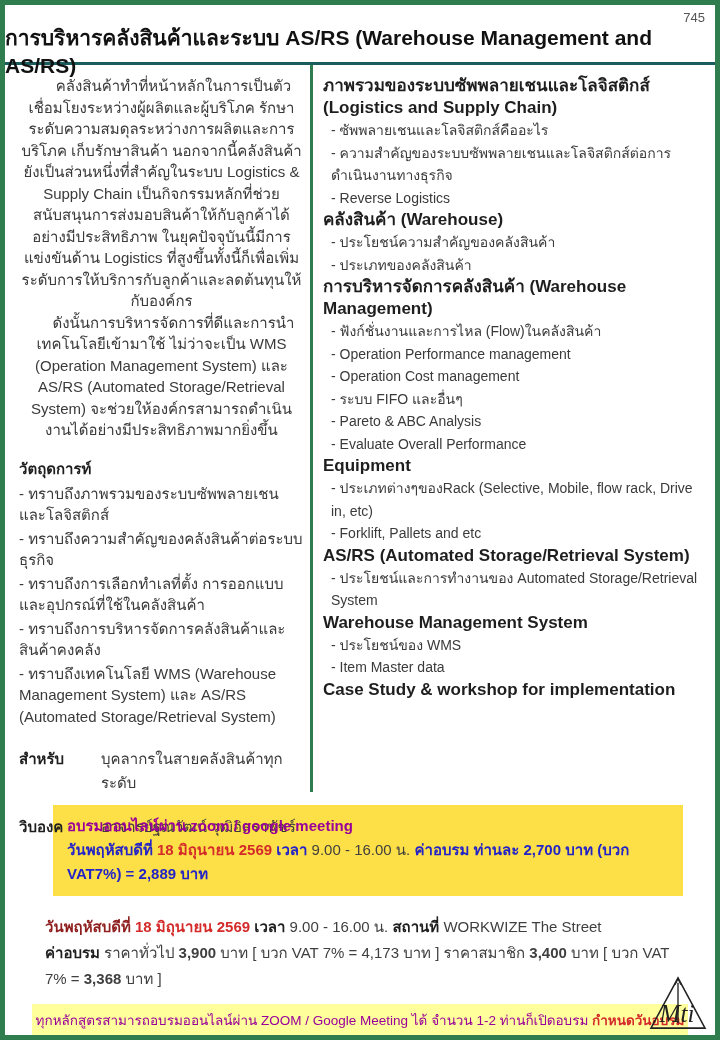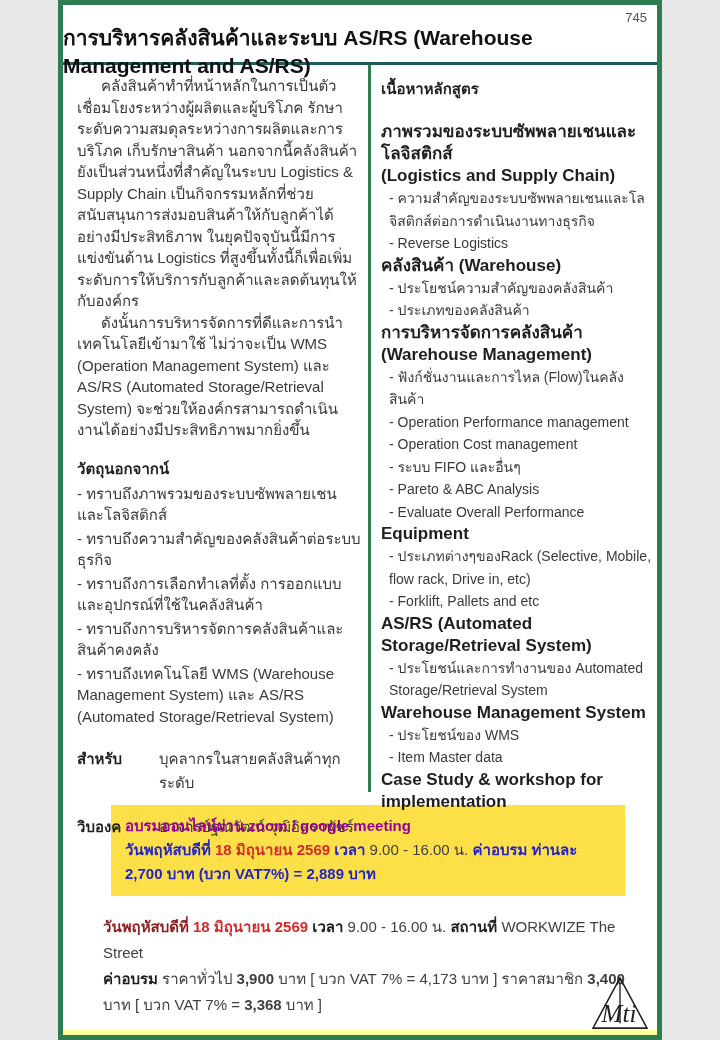--- a/index.html
+++ b/index.html
@@ -1,31 +1,31 @@
 <!DOCTYPE html>
 <html><head>
 <meta charset="utf-8">
 <style>
   html,body{margin:0;padding:0;background:#e8e8e8;}
   .page{
-    width:604px;height:1040px;box-sizing:border-box;margin:0 auto;
+    width:720px;height:1040px;box-sizing:border-box;margin:0 auto;
     background:#fff;border:5px solid #2f7d4e;position:relative;overflow:hidden;
     font-family:"Liberation Sans","DejaVu Sans",sans-serif;color:#3a3a3a;
   }
   
   .header{position:relative;height:57px;}
   .page-num{position:absolute;top:5px;right:10px;font-size:13px;color:#555;}
   .title{text-align:left;padding-top:16px;font-size:21px;font-weight:bold;color:#111;}
   .rule{height:3px;background:#1b5c5c;}
   
   .main{display:flex;height:727px;}
   .col-left{width:305px;padding:10px 6px 0 14px;box-sizing:border-box;}
   .divider{width:3px;background:#2f7d4e;}
   .col-right{flex:1;padding:10px 4px 0 10px;box-sizing:border-box;}
-  .para{margin:0;text-indent:1.6em;font-size:15px;line-height:21.5px;color:#3a3a3a;}
+  .para{margin:0;text-indent:1.6em;font-size:15px;line-height:21.5px;color:#3a3a3a;text-align:center;}
   .obj-h{font-weight:bold;color:#1e1e1e;font-size:15px;margin-top:16px;}
   .obj-item{font-size:15px;line-height:21.5px;margin-top:2px;}
   .obj-item::before{content:"-  ";}
   .meta-row{display:flex;margin-top:20px;font-size:15px;}
   .meta-label{font-weight:bold;color:#1e1e1e;width:82px;flex:none;}
   .content-h{font-weight:bold;color:#1e1e1e;font-size:15px;margin:2px 0 20px;}
   .sec-title{font-weight:bold;color:#1e1e1e;font-size:17px;line-height:22px;}
   .sec-item{font-size:14px;line-height:22.5px;padding-left:8px;color:#3a3a3a;}
   .sec-item::before{content:"- ";}
   
@@ -51,46 +51,46 @@
     <div class="page-num">745</div>
     <div class="title">การบริหารคลังสินค้าและระบบ AS/RS (Warehouse Management and AS/RS)</div>
   </div>
   <div class="rule"></div>
 
   <div class="main">
 
     <div class="col-left">
       <p class="para">คลังสินค้าทำที่หน้าหลักในการเป็นตัวเชื่อมโยงระหว่างผู้ผลิตและผู้บริโภค รักษาระดับความสมดุลระหว่างการผลิตและการบริโภค  เก็บรักษาสินค้า นอกจากนี้คลังสินค้ายังเป็นส่วนหนึ่งที่สำคัญในระบบ Logistics &amp; Supply Chain เป็นกิจกรรมหลักที่ช่วยสนับสนุนการส่งมอบสินค้าให้กับลูกค้าได้อย่างมีประสิทธิภาพ ในยุคปัจจุบันนี้มีการแข่งขันด้าน Logistics ที่สูงขึ้นทั้งนี้ก็เพื่อเพิ่มระดับการให้บริการกับลูกค้าและลดต้นทุนให้กับองค์กร</p>
       <p class="para">ดังนั้นการบริหารจัดการที่ดีและการนำเทคโนโลยีเข้ามาใช้ ไม่ว่าจะเป็น WMS (Operation Management System) และ AS/RS (Automated Storage/Retrieval System) จะช่วยให้องค์กรสามารถดำเนินงานได้อย่างมีประสิทธิภาพมากยิ่งขึ้น</p>
-      <div class="obj-h">วัตถุนอกจากน์</div>
+      <div class="obj-h">วัตถุดการท์</div>
       <div id="objectives-list">
           <div class="obj-item">ทราบถึงภาพรวมของระบบซัพพลายเชนและโลจิสติกส์</div>
           <div class="obj-item">ทราบถึงความสำคัญของคลังสินค้าต่อระบบธุรกิจ</div>
           <div class="obj-item">ทราบถึงการเลือกทำเลที่ตั้ง การออกแบบและอุปกรณ์ที่ใช้ในคลังสินค้า</div>
           <div class="obj-item">ทราบถึงการบริหารจัดการคลังสินค้าและสินค้าคงคลัง</div>
           <div class="obj-item">ทราบถึงเทคโนโลยี WMS (Warehouse Management System) และ AS/RS (Automated Storage/Retrieval System)</div>
         </div>
       <div class="meta-row">
         <div class="meta-label">สำหรับ</div>
         <div class="meta-value">บุคลากรในสายคลังสินค้าทุกระดับ</div>
       </div>
       <div class="meta-row">
         <div class="meta-label">วิบองค</div>
         <div class="meta-value">อาจารย์ฐณวัฒน์ วุฒิอิสราพัชร์</div>
       </div>
     </div>
 
     <div class="divider"></div>
 
     <div class="col-right">
-      <div class="content-h">เนื้อหาหลักสูตร</div>
       <div id="course-sections">
           <div class="course-section">
             <div class="sec-title">ภาพรวมของระบบซัพพลายเชนและโลจิสติกส์</div>
             <div class="sec-title">(Logistics and Supply Chain)</div>
+            <div class="sec-item">ซัพพลายเชนและโลจิสติกส์คืออะไร</div>
             <div class="sec-item">ความสำคัญของระบบซัพพลายเชนและโลจิสติกส์ต่อการดำเนินงานทางธุรกิจ</div>
             <div class="sec-item">Reverse Logistics</div>
           </div>
           <div class="course-section">
             <div class="sec-title">คลังสินค้า (Warehouse)</div>
             <div class="sec-item">ประโยชน์ความสำคัญของคลังสินค้า</div>
             <div class="sec-item">ประเภทของคลังสินค้า</div>
           </div>
           <div class="course-section">
             <div class="sec-title">การบริหารจัดการคลังสินค้า (Warehouse Management)</div>

